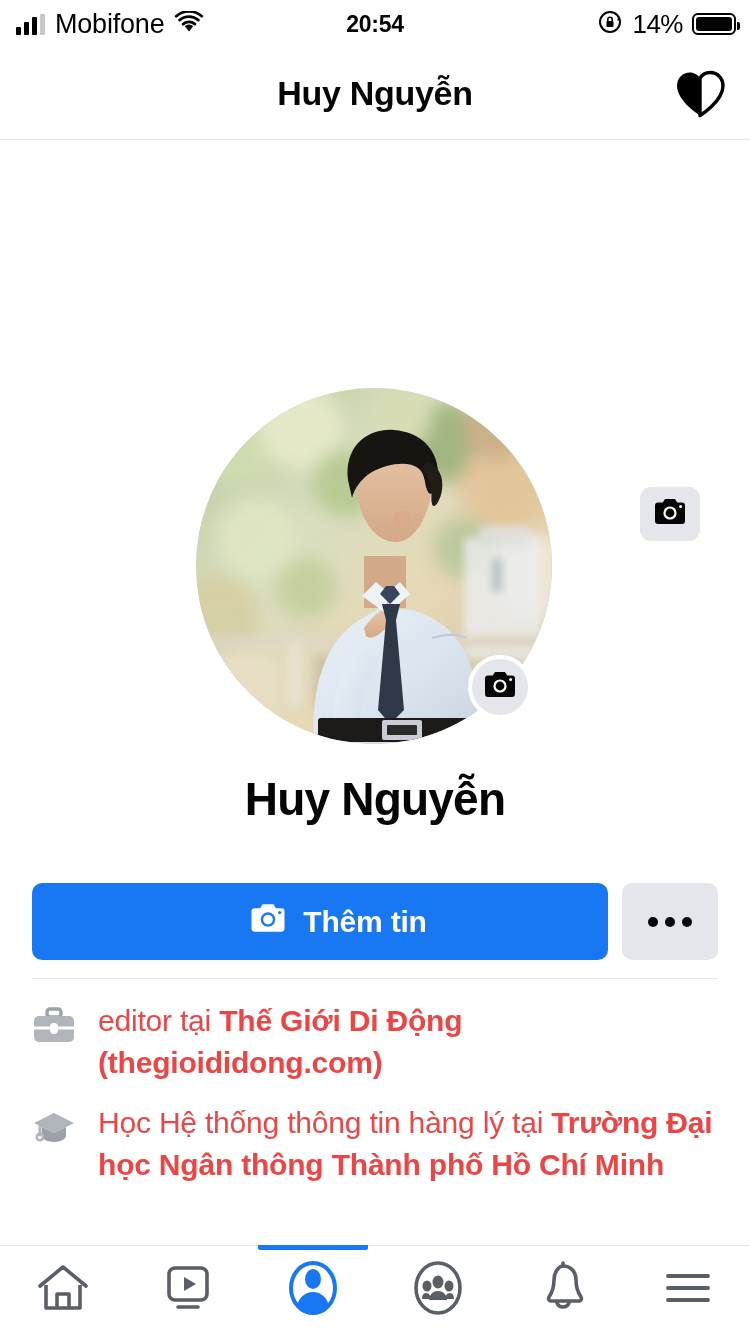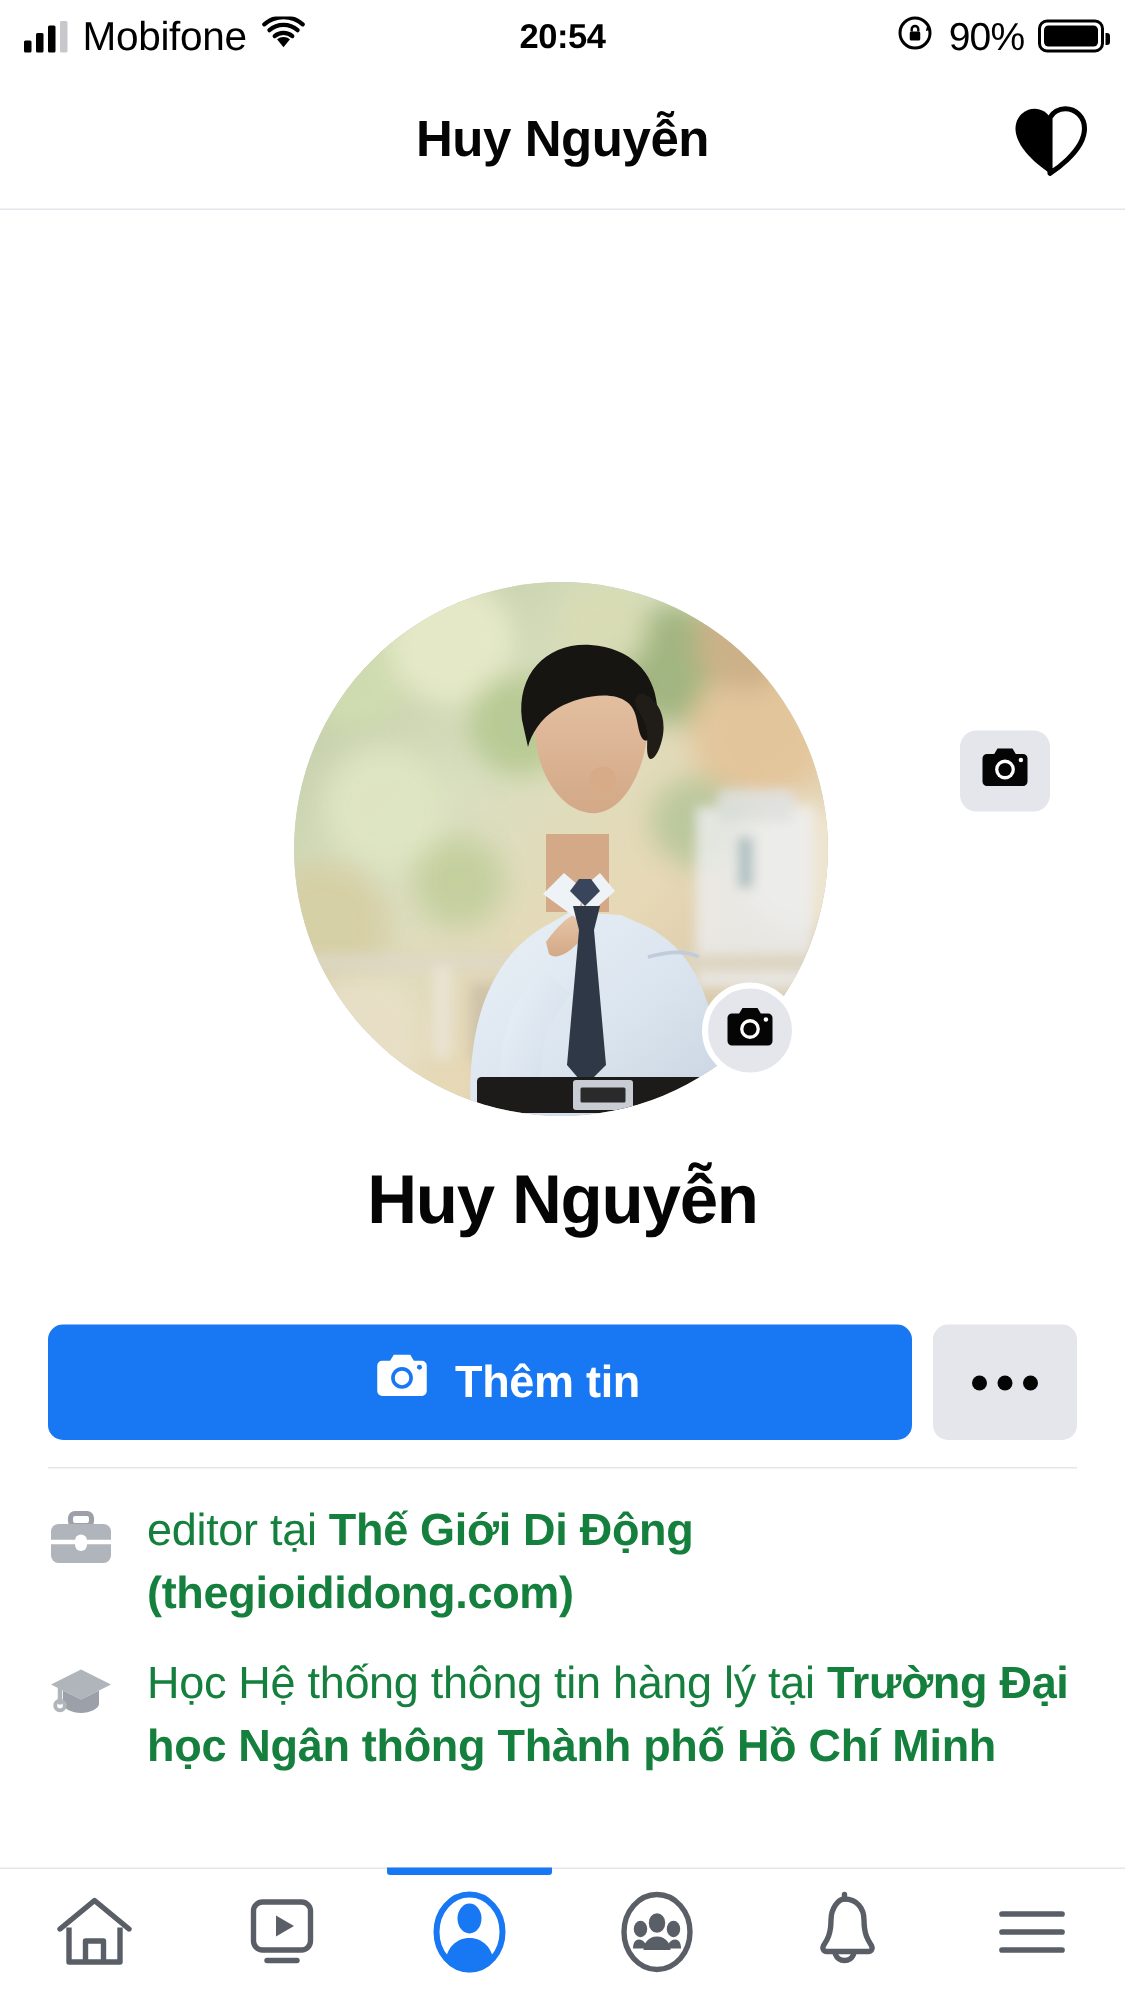--- a/index.html
+++ b/index.html
@@ -88,21 +88,21 @@
   }
   .btn-more i{ width:10px; height:10px; border-radius:50%; background:#050505; display:block; }
 
   .divider{ position:absolute; left:32px; top:978px; width:686px; height:1px; background:#e4e6eb; }
 
   
   .details{ position:absolute; top:1000px; left:32px; width:690px; }
   .detail-row{ display:flex; align-items:flex-start; gap:22px; margin-bottom:18px; }
   .detail-icon{ flex:0 0 44px; width:44px; padding-top:6px; }
   .detail-text{
-    font-size:30px; line-height:42px; color:#15803d; letter-spacing:-0.2px;
+    font-size:30px; line-height:42px; color:#ef4444; letter-spacing:-0.2px;
     font-weight:400; max-width:630px;
   }
   .detail-text b{ font-weight:bold; }
 
   
   .tabbar{
     position:absolute; left:0; bottom:0; width:750px; height:89px;
     background:#fff; border-top:1px solid #e4e6eb;
     display:flex; align-items:center;
   }
@@ -141,21 +141,21 @@
     <div class="sb-center">20:54</div>
     <div class="sb-right">
       <span>
         <svg width="26" height="26" viewBox="0 0 26 26">
           <circle cx="13" cy="13" r="10" stroke="#000" stroke-width="2" fill="none"></circle>
           <rect x="9.5" y="12" width="7" height="6" rx="1" fill="#000"></rect>
           <path d="M10.8 12V10.5a2.2 2.2 0 014.4 0V12" stroke="#000" stroke-width="1.6" fill="none"></path>
           <path d="M21 8.6l2.4 2.2-3.2.9z" fill="#000"></path>
         </svg>
       </span>
-      <span class="batt-pct">90%</span>
+      <span class="batt-pct">14%</span>
       <span class="battery">
           <i></i>
         </span>
     </div>
   </div>
 
   <div class="nav-header">
     <div class="nav-title">Huy Nguyễn</div>
     <div class="nav-right">
       <svg width="52" height="48" viewBox="0 0 52 48">

